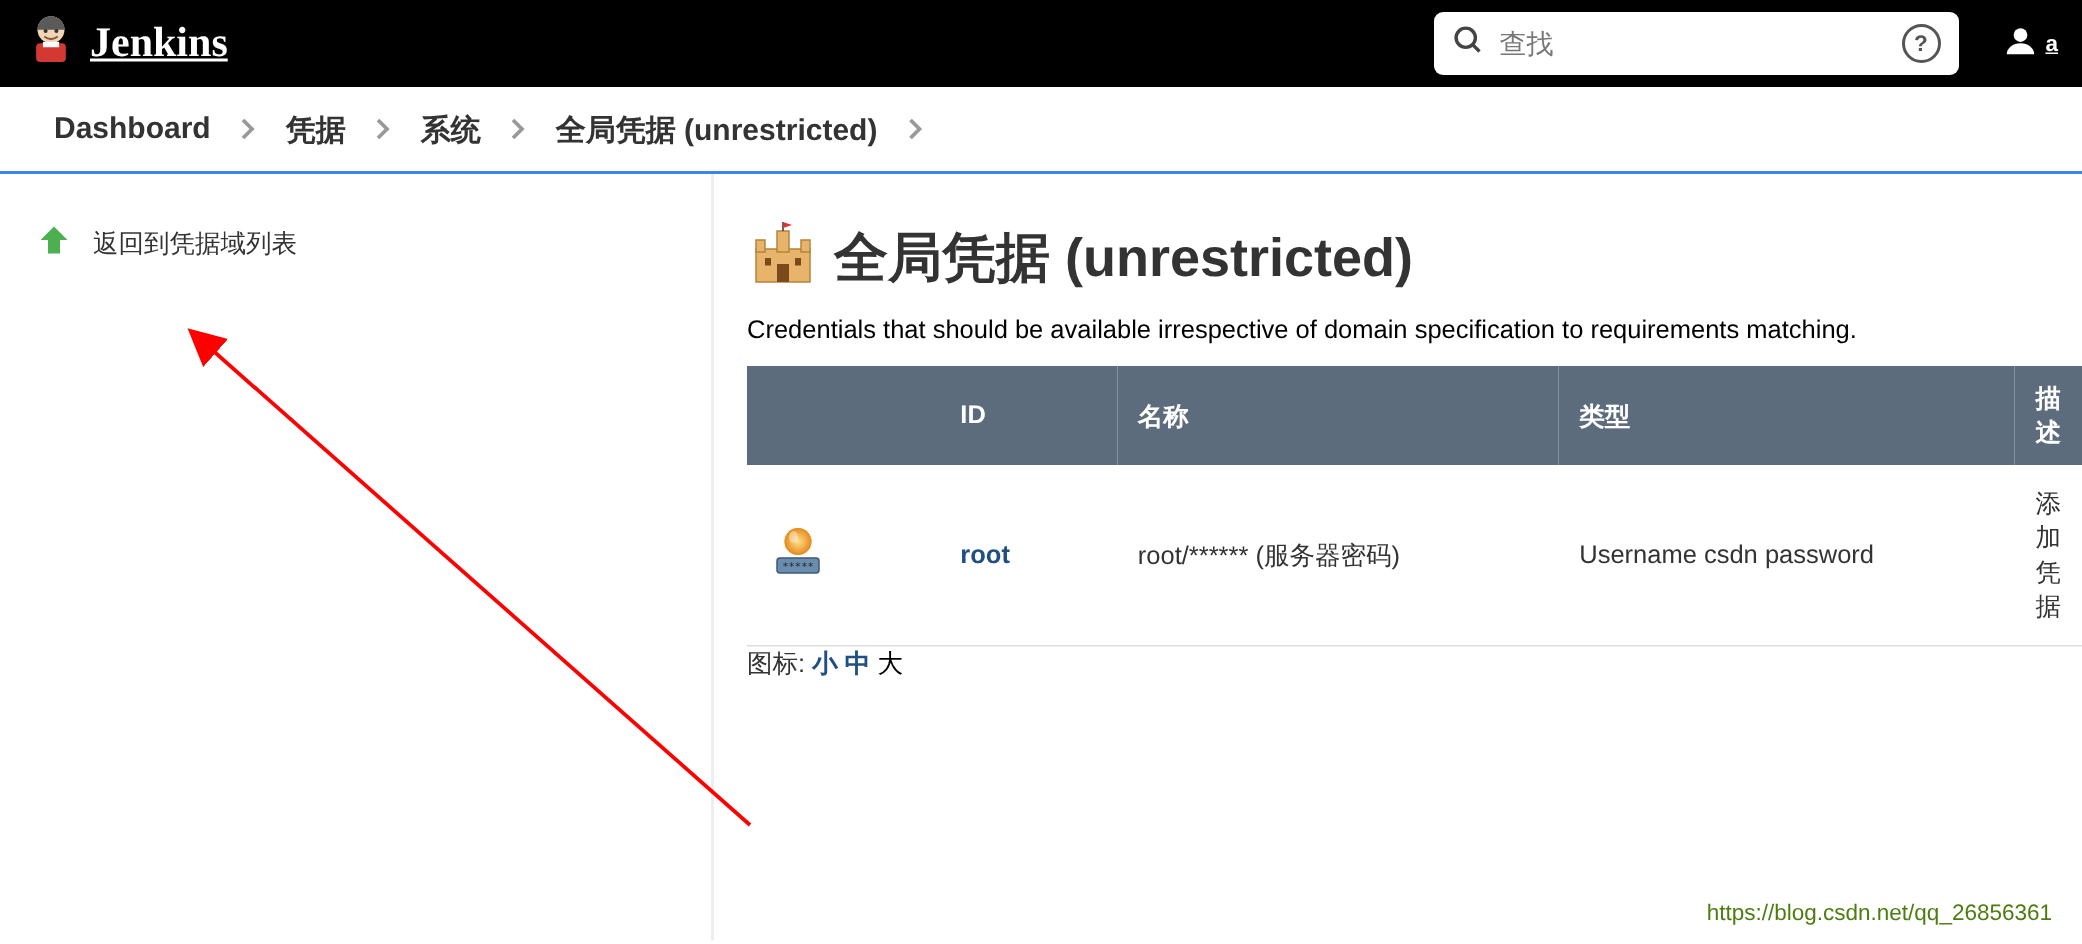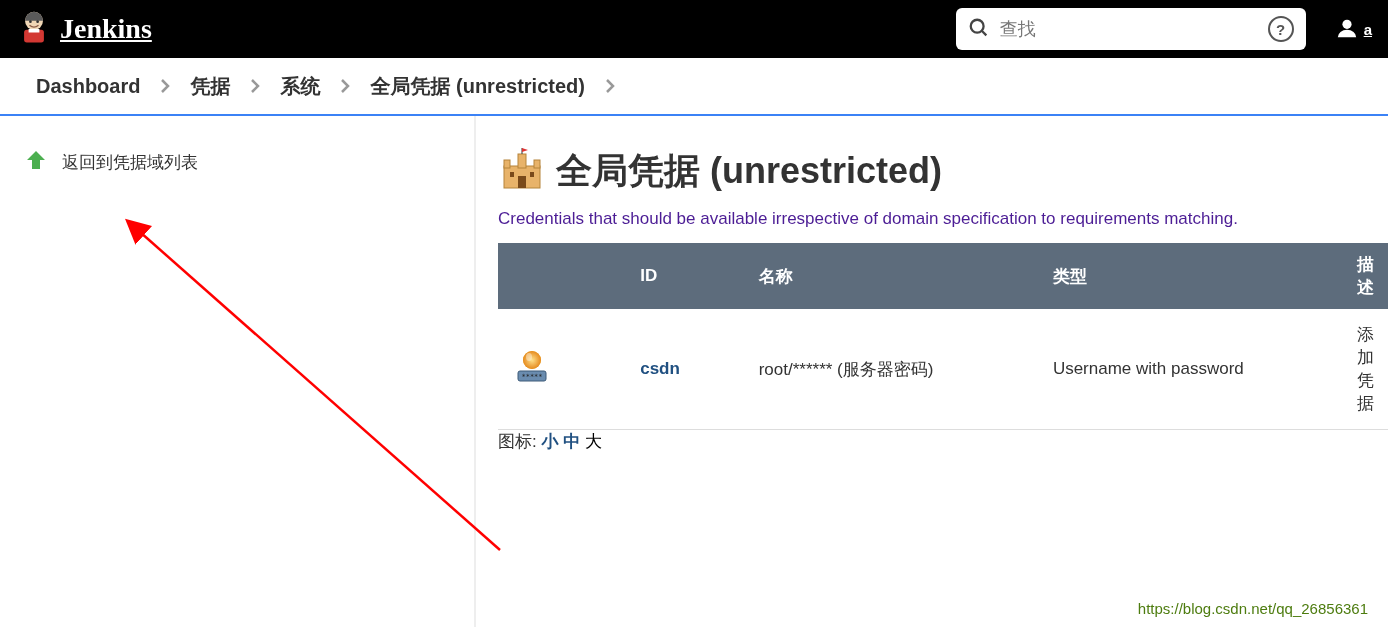--- a/index.html
+++ b/index.html
@@ -23,21 +23,21 @@
   .crumb-sep { color: #999; padding: 0 8px; display:flex; align-items:center; }
   
   
   .body-layout { display: flex; height: calc(100% - 118px); }
   .sidebar { width: 476px; border-right: 2px solid #eee; padding: 20px 0; }
   .side-item { display: flex; align-items: center; gap: 14px; padding: 12px 24px; font-size: 17px; cursor: pointer; }
   
   .main { flex: 1; padding: 30px 0 30px 22px; }
   .title-row { display: flex; align-items: center; gap: 10px; }
   .page-title { font-size: 36px; font-weight: bold; }
-  .desc { margin-top: 12px; font-size: 17px; color: #4c1d95; }
+  .desc { margin-top: 12px; font-size: 17px; color: #000000; }
   
   table.cred { width: 100%; margin-top: 14px; border-collapse: collapse; }
   table.cred thead th { background: #5d6c7c; color: #fff; font-weight: bold; text-align: left; padding: 10px 14px; font-size: 17px; margin-top: 40px; }
   table.cred td { padding: 14px; font-size: 17px; border-bottom: 1px solid #ddd; vertical-align: middle; }
   .id-link { color: #205081; font-weight: 600; cursor: pointer; }
   
   .icon-size { font-size: 17px; }
   .icon-size a { color: #205081; font-weight: 600; cursor: pointer; text-decoration: none; }
   .icon-size .cur { color: #000; }
   
@@ -164,23 +164,23 @@
               <rect x="6" y="22" width="28" height="10" rx="2" fill="#6a8caf" stroke="#3c5a78"></rect>
               <text x="20" y="30" text-anchor="middle" font-size="7" fill="#222" font-family="monospace">*****</text>
               <defs>
                   <radialGradient id="g1">
                     <stop offset="0" stop-color="#ffe08a"></stop>
                     <stop offset="1" stop-color="#e58a1f"></stop>
                   </radialGradient>
                 </defs>
             </svg>
           </td>
-          <td><span class="id-link">csdn</span></td>
+          <td><span class="id-link">root</span></td>
           <td>root/****** (服务器密码)</td>
-          <td>Username with password</td>
+          <td>Username csdn password</td>
           <td>添加凭据</td>
         </tr>
       </tbody>
     </table>
 
     <div class="icon-size">
       <span>图标:</span>
       <a>小</a>
       <a>中</a>
       <span class="cur">大</span>

